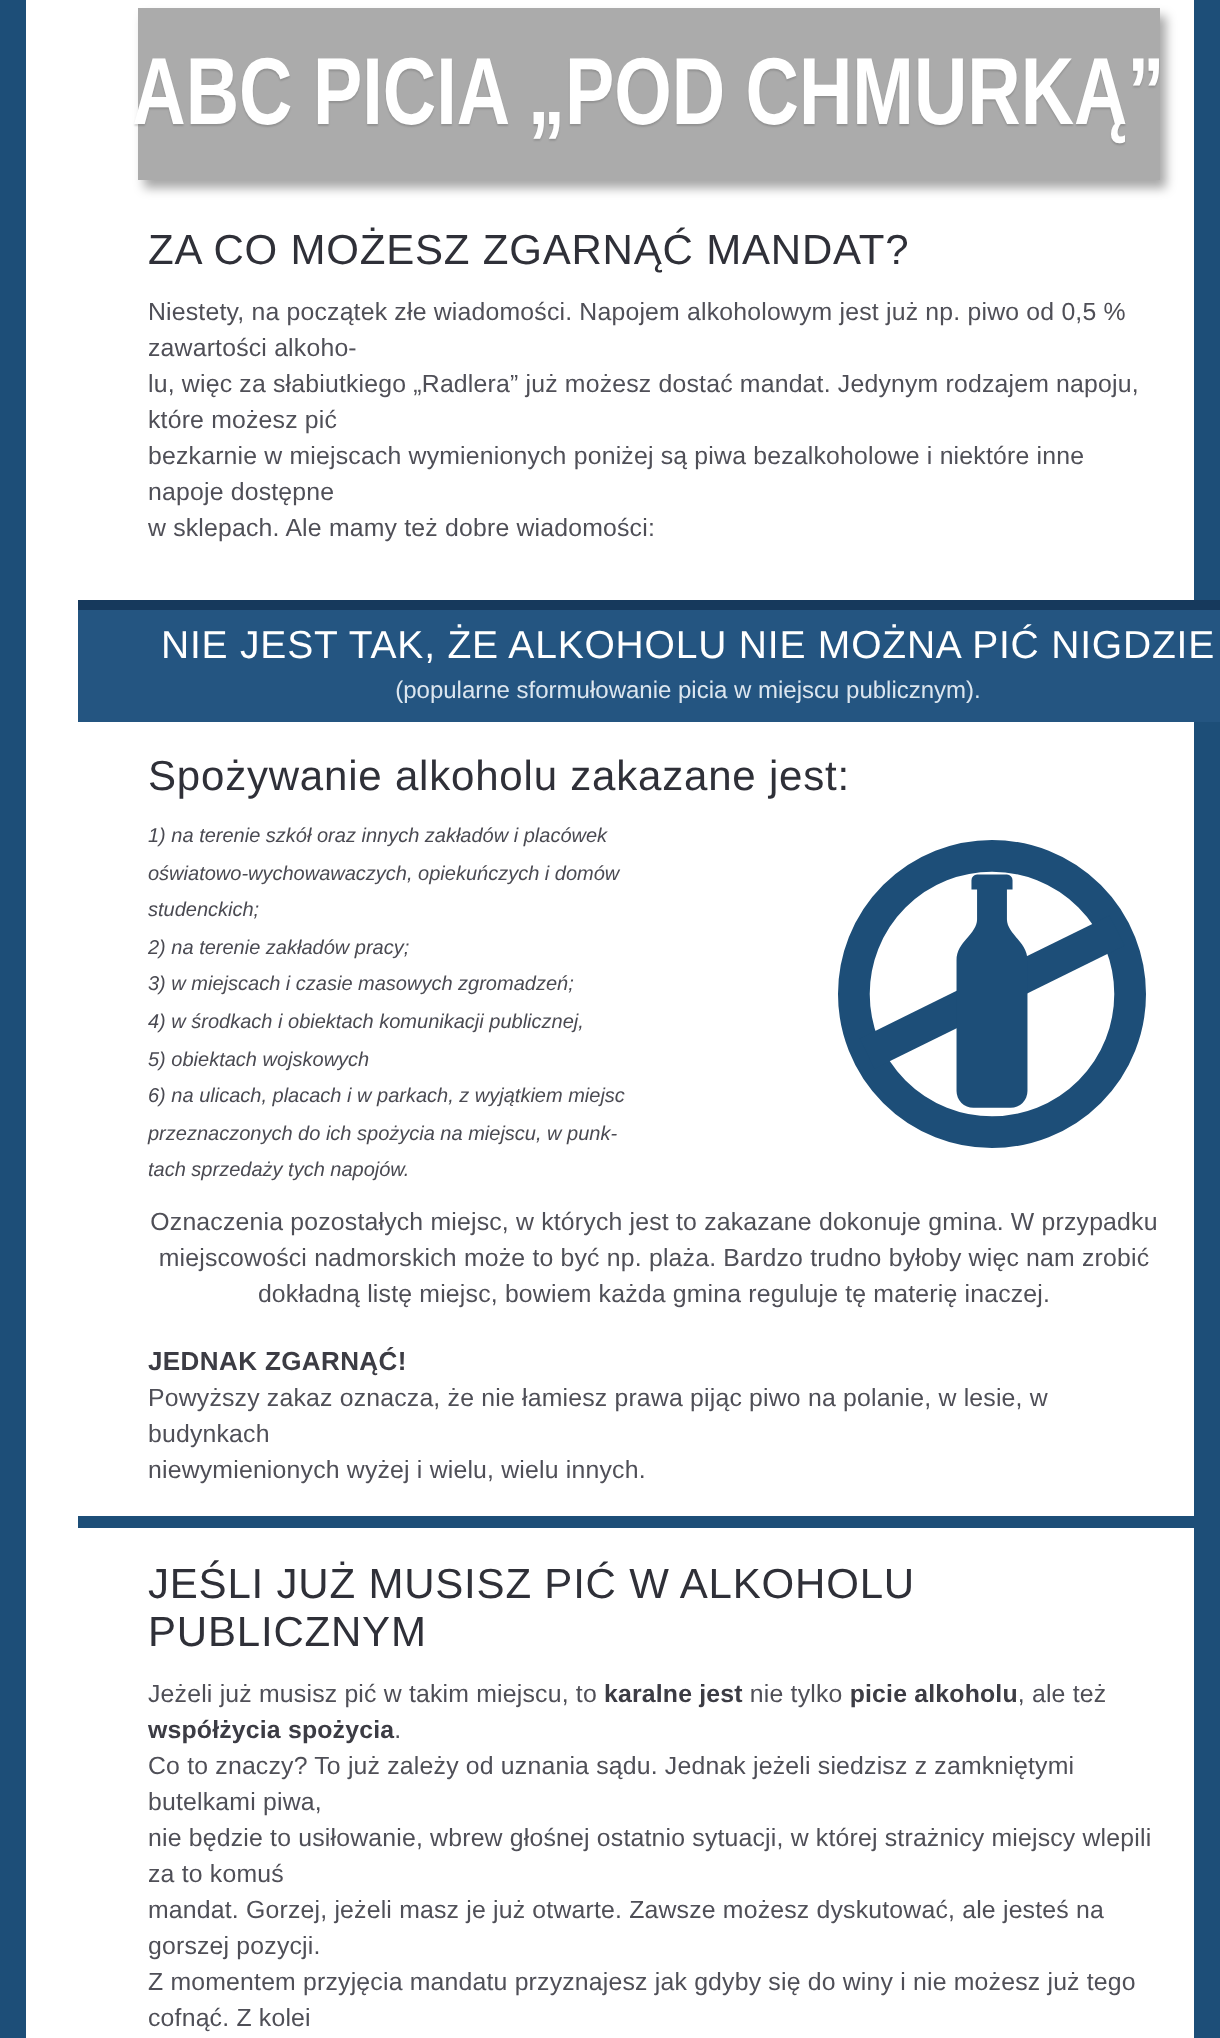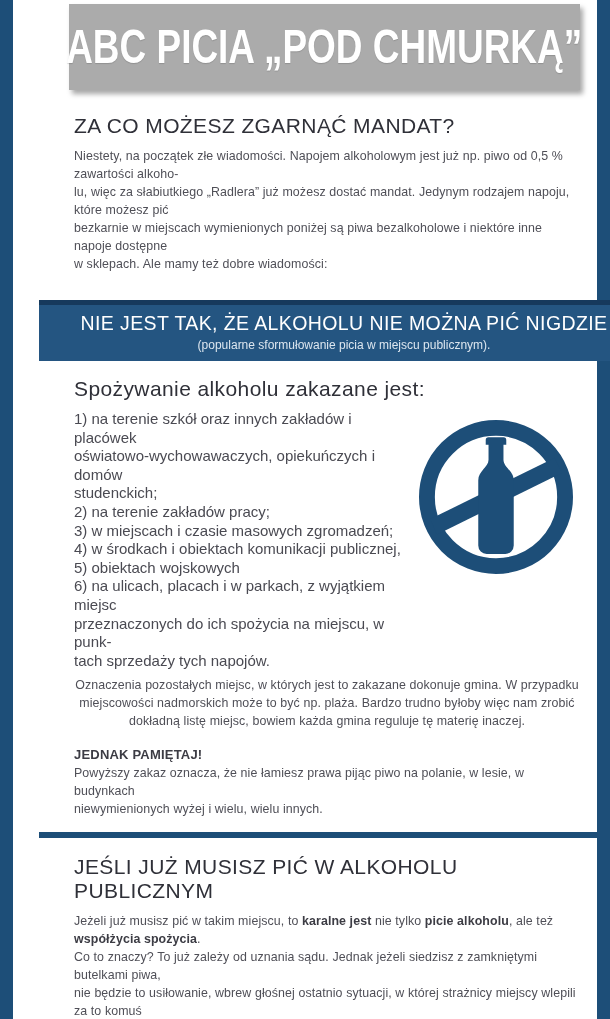--- a/index.html
+++ b/index.html
@@ -42,21 +42,21 @@
   
   .banner {
     margin-top:27px; width:610px; background:#245581;
     border-top:5px solid #16395c; text-align:center;
     padding:7px 0 9px 0;
   }
   .banner-title { color:#ffffff; font-size:19.5px; font-weight:400; letter-spacing:0.4px; }
   .banner-subtitle { color:#dce6ef; font-size:12px; margin-top:3px; }
 
   .zakazy-row { display:flex; margin-top:4px; }
-  .zakazy-list { width:375px; font-size:15px; line-height:18.6px; color:#4a4a52; white-space:pre-line; margin-top:5px; }
+  .zakazy-list { width:375px; font-size:10px; line-height:18.6px; color:#4a4a52; white-space:pre-line; margin-top:5px;font-style:italic; }
   .ban-icon-wrap { flex:1; display:flex; justify-content:center; }
   .ban-icon-wrap svg { margin-top:8px; }
 
   .reminder-title { margin-top:17px; font-size:13px; font-weight:bold; color:#3c3c44; letter-spacing:0.2px; }
   .reminder-body { margin-top:2px; }
 
   .divider { margin-top:14px; width:610px; height:6px; background:#1d4e78; }
 
   .cols { display:flex; margin-top:14px; padding:0 25px 0 40px; }
   .legal-box {
@@ -118,21 +118,21 @@
             </g>
             <path fill="#1d4e78" d="M82 26 h16 a3 3 0 0 1 3 3 v5 h-3 v16 c0 8 11 12 11 22 v70 a9 9 0 0 1 -9 9 h-20 a9 9 0 0 1 -9 -9 v-70 c0 -10 11 -14 11 -22 v-16 h-3 v-5 a3 3 0 0 1 3 -3 z"></path>
           </svg>
         </div>
       </div>
 
       <p class="body-text" style="margin-top:6px;text-align:center;">Oznaczenia pozostałych miejsc, w których jest to zakazane dokonuje gmina. W przypadku
 miejscowości nadmorskich może to być np. plaża. Bardzo trudno byłoby więc nam zrobić
 dokładną listę miejsc, bowiem każda gmina reguluje tę materię inaczej.</p>
 
-      <div class="reminder-title">JEDNAK PAMIĘTAJ!</div>
+      <div class="reminder-title">JEDNAK ZGARNĄĆ!</div>
       <p class="body-text reminder-body">Powyższy zakaz oznacza, że nie łamiesz prawa pijąc piwo na polanie, w lesie, w budynkach
 niewymienionych wyżej i wielu, wielu innych.</p>
     </section>
 
     <div class="divider"></div>
 
     <section class="sec">
       <h2 class="sec-heading" style="margin-top:17px;">JEŚLI JUŻ MUSISZ PIĆ W ALKOHOLU PUBLICZNYM</h2>
       <p class="body-text"><span>Jeżeli już musisz pić w takim miejscu, to </span><b>karalne jest</b><span> nie tylko </span><b>picie alkoholu</b><span>, ale też </span><b>współżycia spożycia</b><span>.
 Co to znaczy? To już zależy od uznania sądu. Jednak jeżeli siedzisz z zamkniętymi butelkami piwa,

